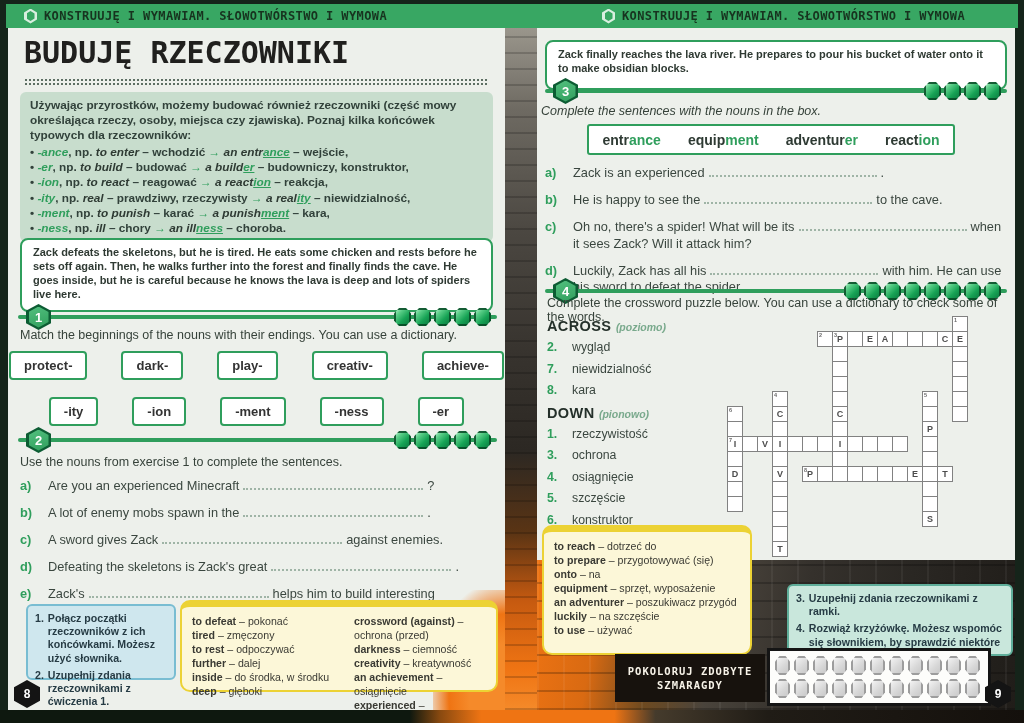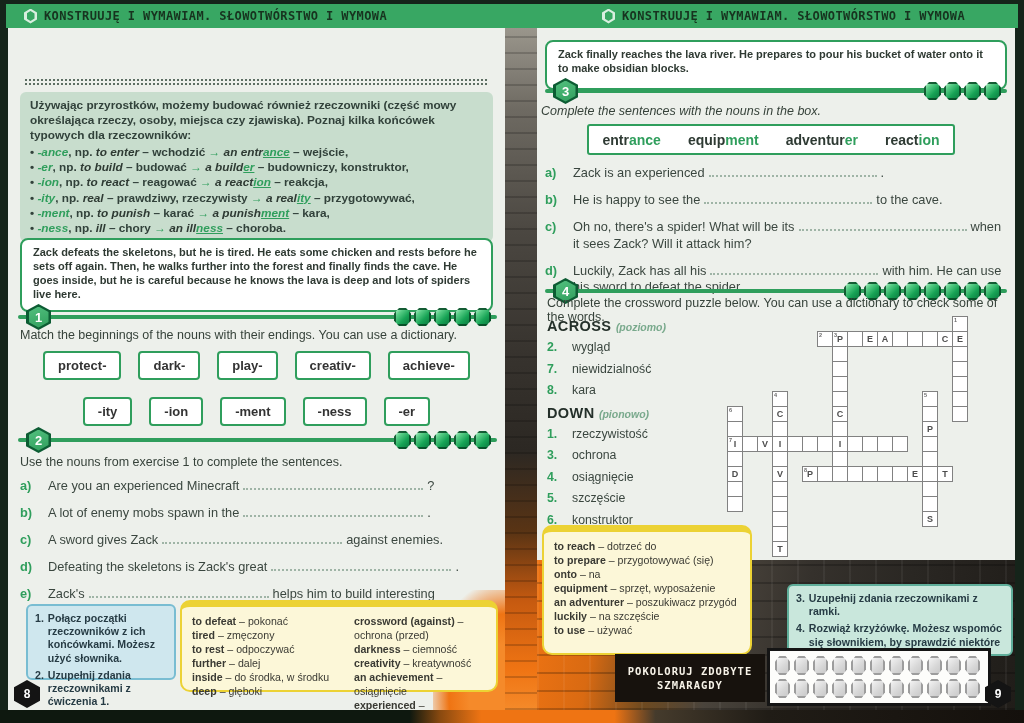--- a/index.html
+++ b/index.html
@@ -57,21 +57,21 @@
   .emerald.gray{width:15px;height:19px;background:linear-gradient(135deg,#fafafa,#d8d8d8 55%,#c4c4c4);
      box-shadow:inset 0 0 0 2px #9d9d9d;}
   
   .instr{position:absolute;margin:0;font-size:12.5px;color:#36423a;font-weight:500;}
   .sentences{position:absolute;}
   .sent{display:block;font-size:12.8px;color:#3a463f;font-weight:500;line-height:1.32;
      margin-bottom:9px;padding-left:28px;}
   .slabel{display:inline-block;width:28px;margin-left:-28px;color:#2f9e5c;font-weight:bold;}
   .dots{display:inline-block;border-bottom:2px dotted #9fb4a6;height:11px;margin:0 4px;vertical-align:baseline;}
   
-  .wordrow{position:absolute;display:flex;justify-content:center;gap:17px;}
+  .wordrow{position:absolute;display:flex;justify-content:center;gap:34px;}
   .wordbox{background:#fff;border:2px solid #2f9e5c;border-radius:4px;padding:5px 13px;
      font-weight:bold;font-size:13px;color:#333;}
   
   .wordbox3{position:absolute;display:flex;justify-content:space-around;align-items:center;
      background:#fff;border:2px solid #2f9e5c;border-radius:3px;box-sizing:border-box;}
   .sufword{font-weight:bold;font-size:14px;color:#2e3a33;}
   .sufword .suf{color:#2f9e5c;}
   
   .clues{position:absolute;}
   .cluehead{font-size:14.5px;font-weight:800;color:#24302a;letter-spacing:.4px;margin:4px 0 6px 0;}
@@ -129,29 +129,30 @@
     <span class="hexicon"></span>
     <span class="ttl">KONSTRUUJĘ I WYMAWIAM. SŁOWOTWÓRSTWO I WYMOWA</span>
   </div>
   <div class="topbar-item" style="left:596px;">
     <span class="hexicon"></span>
     <span class="ttl">KONSTRUUJĘ I WYMAWIAM. SŁOWOTWÓRSTWO I WYMOWA</span>
   </div>
 </div>
 
 <div class="page left">
+  <h1 class="title">BUDUJĘ RZECZOWNIKI</h1>
   <div class="dotsep"></div>
 
   <div class="infobox">
     <p>Używając przyrostków, możemy budować również rzeczowniki (część mowy określająca rzeczy, osoby, miejsca czy zjawiska). Poznaj kilka końcówek typowych dla rzeczowników:</p>
     <div>
         <div class="segline"><span class="seg-n">• </span><span class="seg-g">-ance</span><span class="seg-n">, np. </span><span class="seg-bi">to enter</span><span class="seg-n"> – wchodzić </span><span class="seg-ar">→</span><span class="seg-bi"> an entr</span><span class="seg-gu">ance</span><span class="seg-n"> – wejście,</span></div>
         <div class="segline"><span class="seg-n">• </span><span class="seg-g">-er</span><span class="seg-n">, np. </span><span class="seg-bi">to build</span><span class="seg-n"> – budować </span><span class="seg-ar">→</span><span class="seg-bi"> a build</span><span class="seg-gu">er</span><span class="seg-n"> – budowniczy, konstruktor,</span></div>
         <div class="segline"><span class="seg-n">• </span><span class="seg-g">-ion</span><span class="seg-n">, np. </span><span class="seg-bi">to react</span><span class="seg-n"> – reagować </span><span class="seg-ar">→</span><span class="seg-bi"> a react</span><span class="seg-gu">ion</span><span class="seg-n"> – reakcja,</span></div>
-        <div class="segline"><span class="seg-n">• </span><span class="seg-g">-ity</span><span class="seg-n">, np. </span><span class="seg-bi">real</span><span class="seg-n"> – prawdziwy, rzeczywisty </span><span class="seg-ar">→</span><span class="seg-bi"> a real</span><span class="seg-gu">ity</span><span class="seg-n"> – przygotowywać,</span></div>
+        <div class="segline"><span class="seg-n">• </span><span class="seg-g">-ity</span><span class="seg-n">, np. </span><span class="seg-bi">real</span><span class="seg-n"> – prawdziwy, rzeczywisty </span><span class="seg-ar">→</span><span class="seg-bi"> a real</span><span class="seg-gu">ity</span><span class="seg-n"> – niewidzialność,</span></div>
         <div class="segline"><span class="seg-n">• </span><span class="seg-g">-ment</span><span class="seg-n">, np. </span><span class="seg-bi">to punish</span><span class="seg-n"> – karać </span><span class="seg-ar">→</span><span class="seg-bi"> a punish</span><span class="seg-gu">ment</span><span class="seg-n"> – kara,</span></div>
         <div class="segline"><span class="seg-n">• </span><span class="seg-g">-ness</span><span class="seg-n">, np. </span><span class="seg-bi">ill</span><span class="seg-n"> – chory </span><span class="seg-ar">→</span><span class="seg-bi"> an ill</span><span class="seg-gu">ness</span><span class="seg-n"> – choroba.</span></div>
       </div>
   </div>
 
   <div class="storybox" style="left:12px;top:210px;width:473px;height:74px;">
     <span>Zack defeats the skeletons, but he is tired. He eats some chicken and rests before he sets off again. Then, he walks further into the forest and finally finds the cave. He goes inside, but he is careful because he knows the lava is deep and lots of spiders live here.</span>
   </div>
 
   <div class="exrule" style="left:10px;top:276px;width:479px;">

